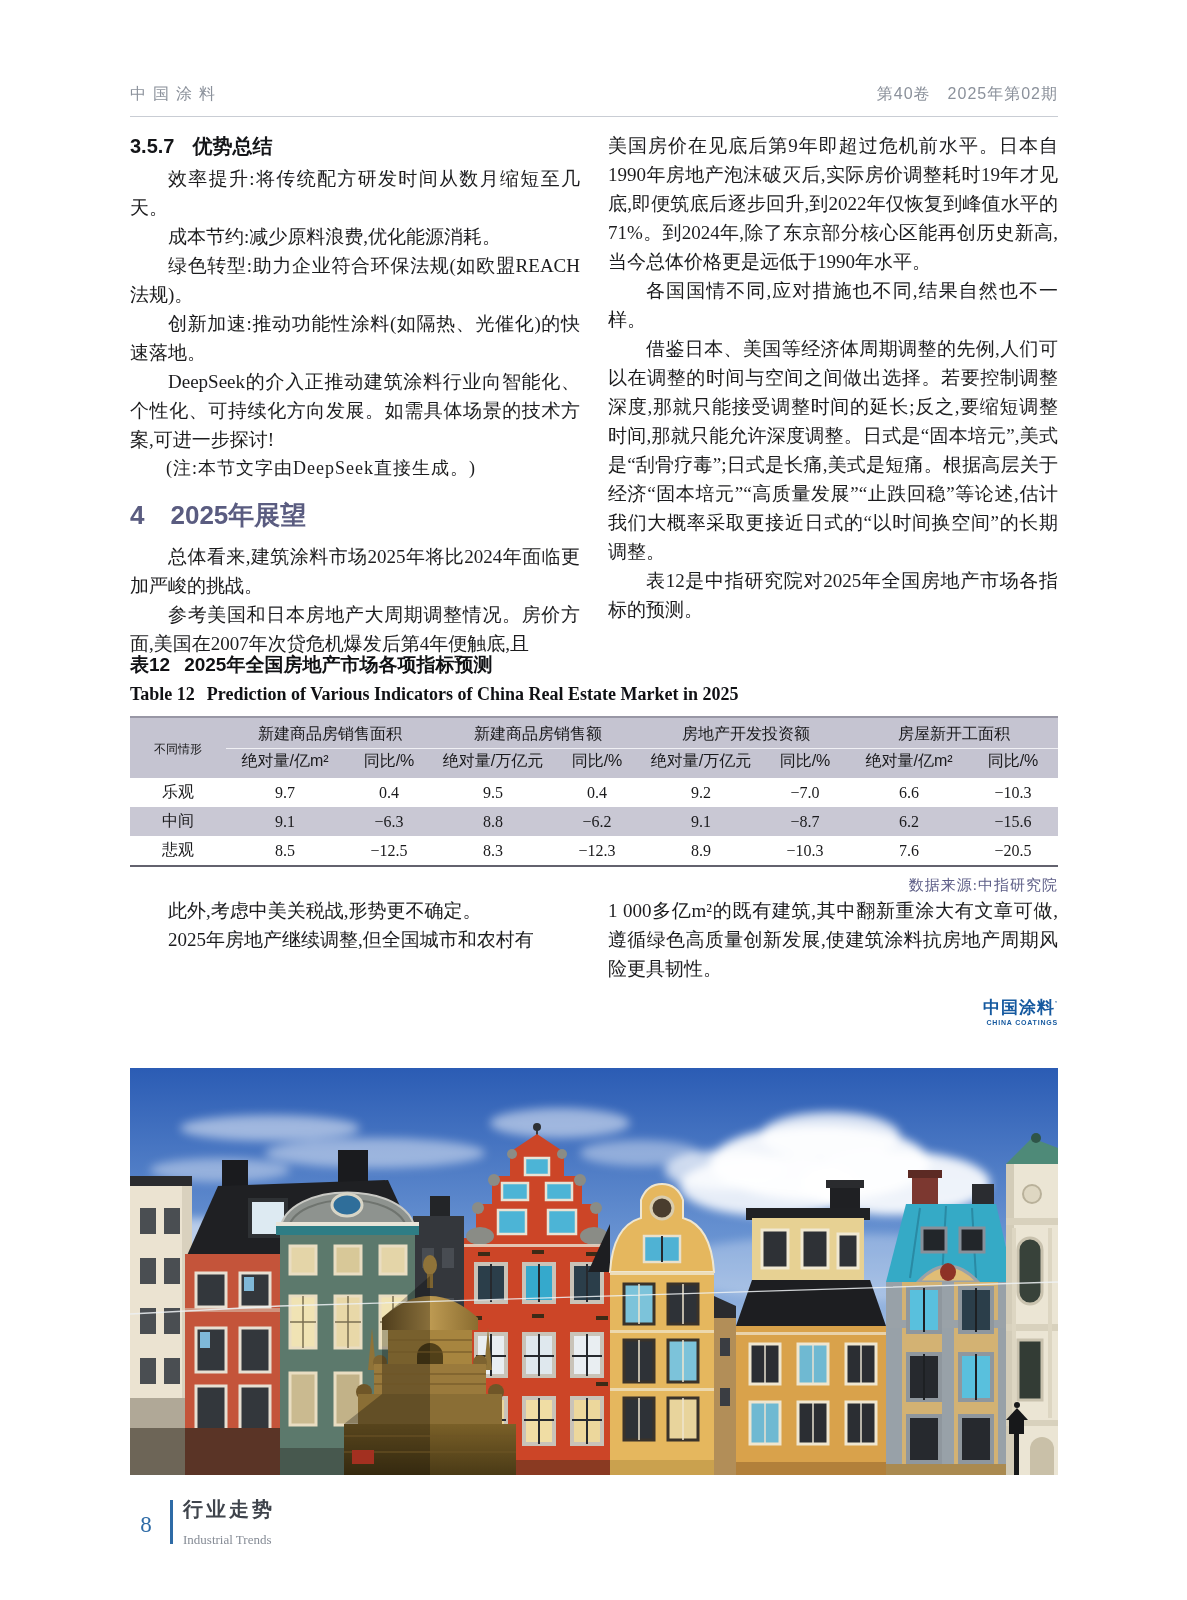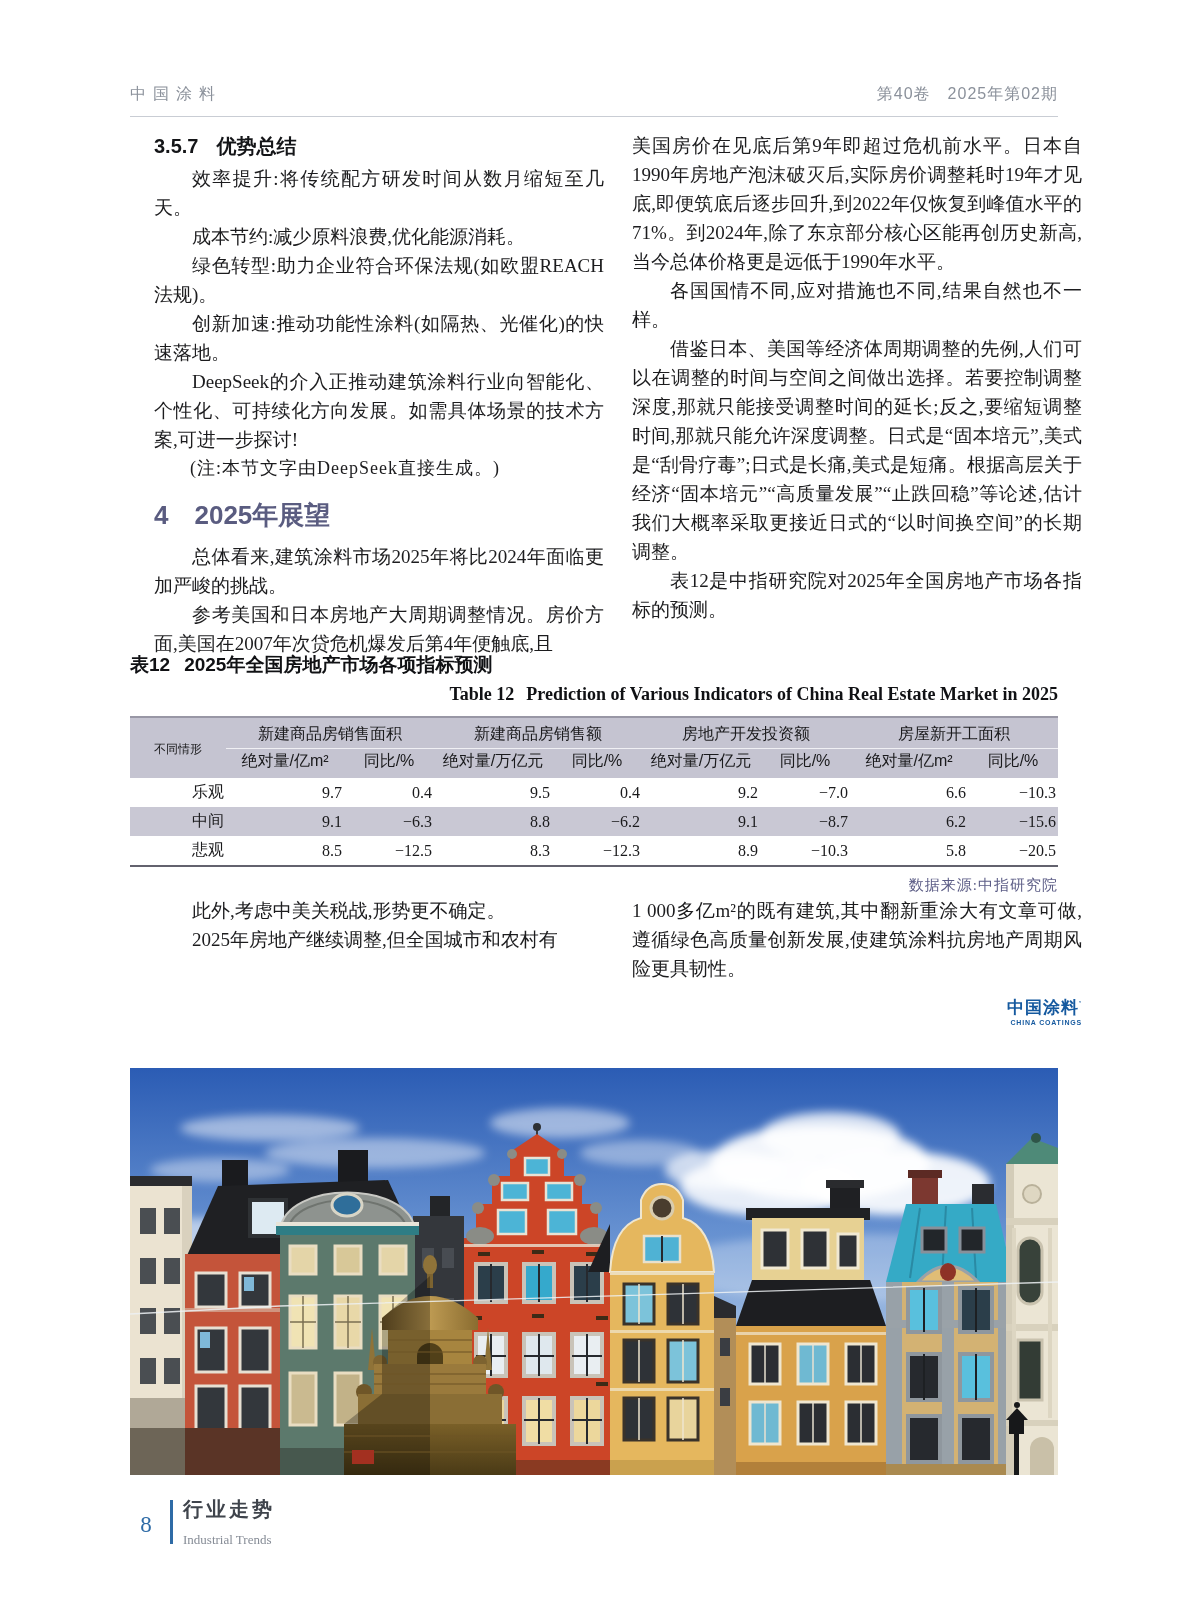--- a/index.html
+++ b/index.html
@@ -12,21 +12,21 @@
   .pg-header{
     position:absolute;left:130px;width:928px;top:84px;
     display:flex;justify-content:space-between;align-items:flex-end;
     padding-bottom:11px;border-bottom:1px solid #c9cdd4;
     font-family:"Liberation Sans","DejaVu Sans",sans-serif;
     color:#8b919b;font-size:16px;
   }
   .pg-header .journal{letter-spacing:7px;}
   .pg-header .issue{letter-spacing:1px;}
   
-  .cols{position:absolute;left:130px;width:928px;display:flex;gap:28px;margin-left:24px;}
+  .cols{position:absolute;left:130px;width:928px;display:flex;gap:28px;}
   .top-cols{top:131px;}
   .bottom-cols{top:896px;}
   .col{width:450px;font-size:19px;line-height:29px;text-align:justify;}
   .col p{margin:0;}
   p.ind{text-indent:2em;}
   .h-sub{
     font-family:"Liberation Sans","DejaVu Sans",sans-serif;
     font-size:20px;font-weight:bold;color:#141518;margin:0 0 3px 0;line-height:30px;
   }
   .h-sub .no{margin-right:18px;}
@@ -36,36 +36,36 @@
   }
   .h-main .no{margin-right:26px;}
   .note{text-indent:2em;font-size:18px;letter-spacing:1px;}
   
   .tbl-block{position:absolute;left:130px;width:928px;top:652px;}
   .tbl-title-cn{
     text-align:left;font-family:"Liberation Sans","DejaVu Sans",sans-serif;
     font-weight:bold;font-size:19px;color:#101114;
   }
   .tbl-title-cn .no{margin-right:14px;}
-  .tbl-title-en{text-align:right;font-weight:bold;font-size:18px;margin-top:6px;color:#101114;}
+  .tbl-title-en{text-align:left;font-weight:bold;font-size:18px;margin-top:6px;color:#101114;}
   .tbl-title-en .no{margin-right:12px;}
   table{
     width:100%;border-collapse:collapse;margin-top:11px;
     border-top:2px solid #9897a5;border-bottom:2px solid #63626e;
     font-size:16px;color:#1a1a1c;
   }
   thead th{
     background:#c5c4d1;font-weight:normal;
     font-family:"Liberation Sans","DejaVu Sans",sans-serif;
   }
   thead tr.hrow1 th{padding:6px 4px 3px;}
   thead tr.hrow1 th.grp{border-bottom:1px solid #f0f0f4;}
   thead tr.hrow2 th{padding:2px 2px 6px;}
   th.scen{font-size:12px;}
-  tbody td{text-align:right;padding:3px 2px;height:23px;}
+  tbody td{text-align:center;padding:3px 2px;height:23px;}
   tbody tr.shaded{background:#c9c8d4;}
   .tbl-source{
     text-align:right;color:#5c5d86;font-size:15px;margin-top:9px;letter-spacing:1px;
   }
   
   .logo{margin-top:16px;text-align:right;color:#15599f;
         font-family:"Liberation Sans","DejaVu Sans",sans-serif;line-height:1;}
   .logo-cn{font-size:17px;font-weight:bold;letter-spacing:1px;}
   .logo-cn sup{font-size:7px;}
   .logo-en{font-size:7px;font-weight:bold;letter-spacing:0.8px;margin-top:3px;}
@@ -175,21 +175,21 @@
         <td>−15.6</td>
       </tr>
       <tr>
         <td>悲观</td>
         <td>8.5</td>
         <td>−12.5</td>
         <td>8.3</td>
         <td>−12.3</td>
         <td>8.9</td>
         <td>−10.3</td>
-        <td>5.8</td>
+        <td>7.6</td>
         <td>−20.5</td>
       </tr>
     </tbody>
   </table>
   <div class="tbl-source">数据来源:中指研究院</div>
 </div>
 
 <div class="cols bottom-cols">
   <div class="col">
     <p class="ind">此外,考虑中美关税战,形势更不确定。</p>

